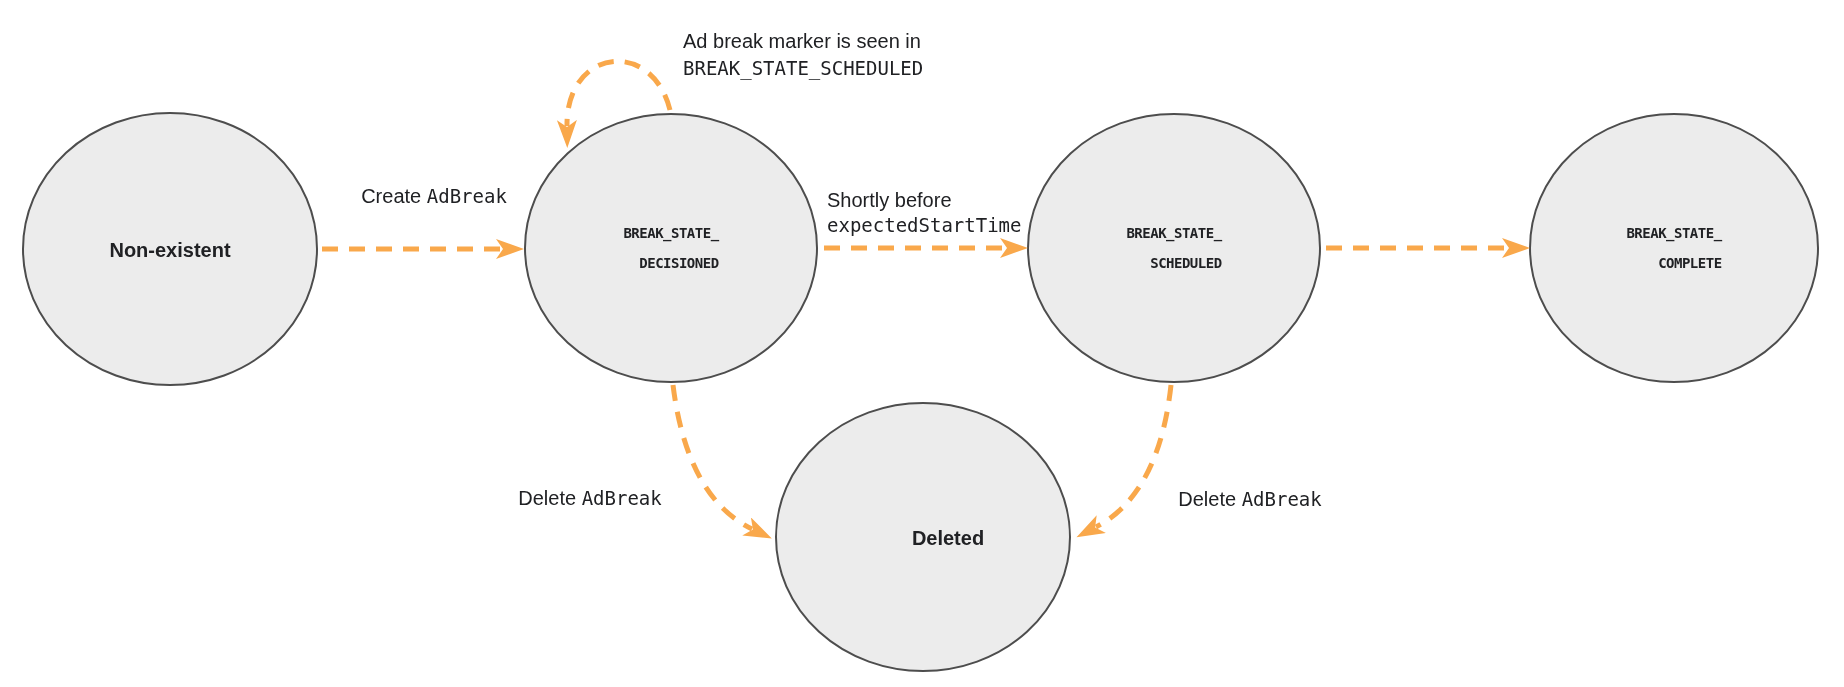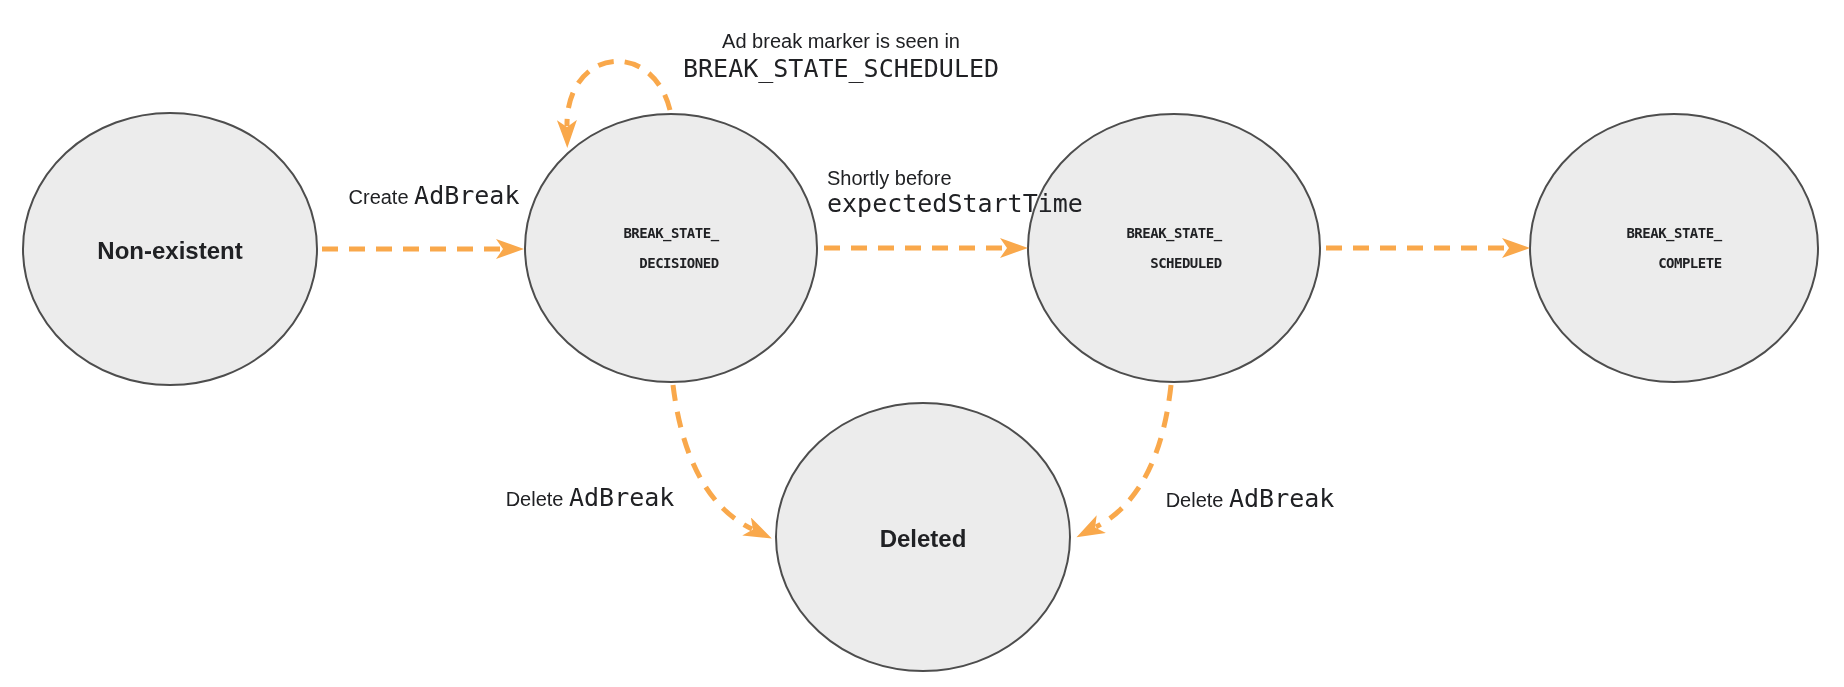--- a/index.html
+++ b/index.html
@@ -39,40 +39,40 @@
   .lbl {
     position: absolute;
     white-space: nowrap;
     font-size: 20px;
     line-height: 25px;
     color: var(--text-color);
   }
   .lbl.centered { transform: translate(-50%, -50%); text-align: center; }
   .mono {
     font-family: "DejaVu Sans Mono", "Liberation Mono", monospace;
-    font-size: 25px;
+    font-size: 19px;
   }
   .node-lbl {
     position: absolute;
     transform: translate(-50%, -50%);
     text-align: center;
     font-weight: bold;
-    font-size: 24px;
+    font-size: 20px;
     line-height: 29px;
     white-space: nowrap;
     color: var(--text-color);
   }
   .node-lbl.code {
     font-family: "DejaVu Sans Mono", "Liberation Mono", monospace;
     font-size: 14px;
     line-height: 30px;
     letter-spacing: -0.5px;
     text-align: right;
   }
-  .loop-lbl { line-height: 27px; text-align: center; }
+  .loop-lbl { line-height: 27px; }
 </style>
 </head>
 <body>
 
 <div class="canvas">
 
   <svg class="diagram" width="1844" height="687" viewBox="0 0 1844 687">
     <defs>
       <marker id="arrow" markerUnits="userSpaceOnUse" markerWidth="30" markerHeight="22" refX="6" refY="10" orient="auto">
         <path class="arrowhead" d="M0,0 L28,10 L0,20 L7,10 Z" fill="#f9a84b"></path>
@@ -103,32 +103,32 @@
   <div class="node-lbl code" style="left:1174px; top:248px">
     <div>BREAK_STATE_</div>
     <div>SCHEDULED</div>
   </div>
 
   <div class="node-lbl code" style="left:1674px; top:248px">
     <div>BREAK_STATE_</div>
     <div>COMPLETE</div>
   </div>
 
-  <div class="node-lbl" style="left:923px; top:538px">Deleted</div>
+  <div class="node-lbl" style="left:948px; top:538px">Deleted</div>
 
   <div class="lbl centered" style="left:434px; top:196px">
     <span>Create </span><span class="mono">AdBreak</span>
   </div>
 
   <div class="lbl loop-lbl" style="left:683px; top:28px">
     <div>Ad break marker is seen in</div>
     <div class="mono">BREAK_STATE_SCHEDULED</div>
   </div>
 
-  <div class="lbl" style="left:827px; top:166px">
+  <div class="lbl" style="left:827px; top:188px">
     <div>Shortly before</div>
     <div class="mono">expectedStartTime</div>
   </div>
 
 
   <div class="lbl centered" style="left:590px; top:498px">
     <span>Delete </span><span class="mono">AdBreak</span>
   </div>
 
   <div class="lbl centered" style="left:1250px; top:499px">

